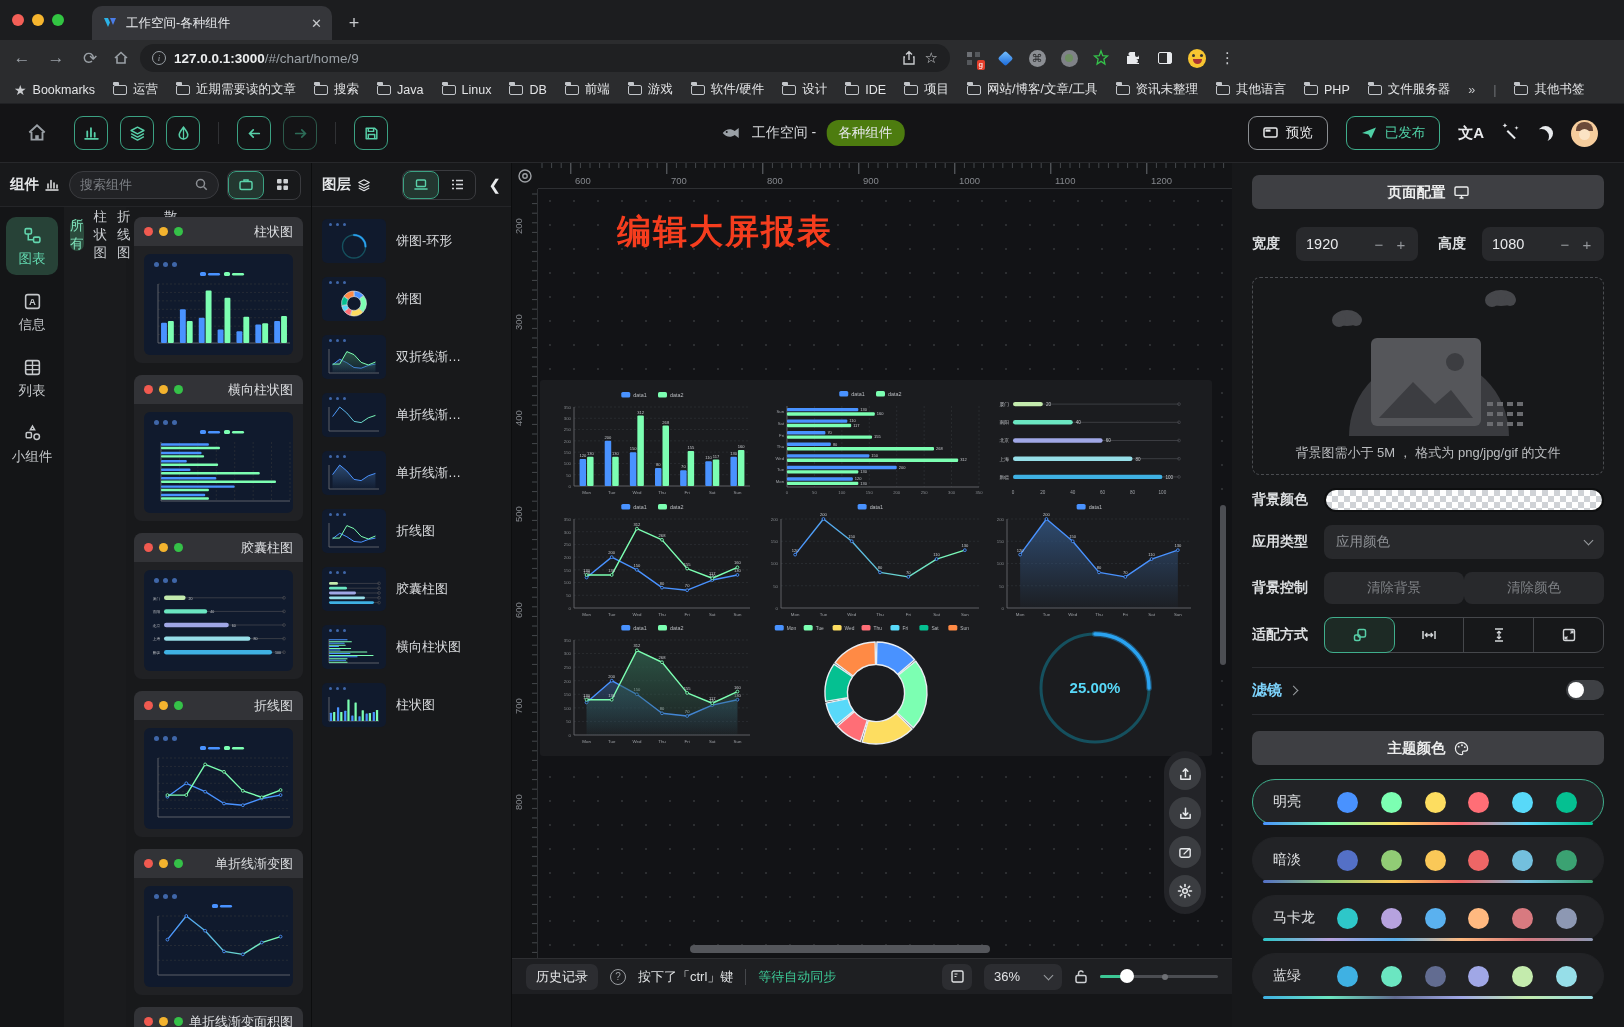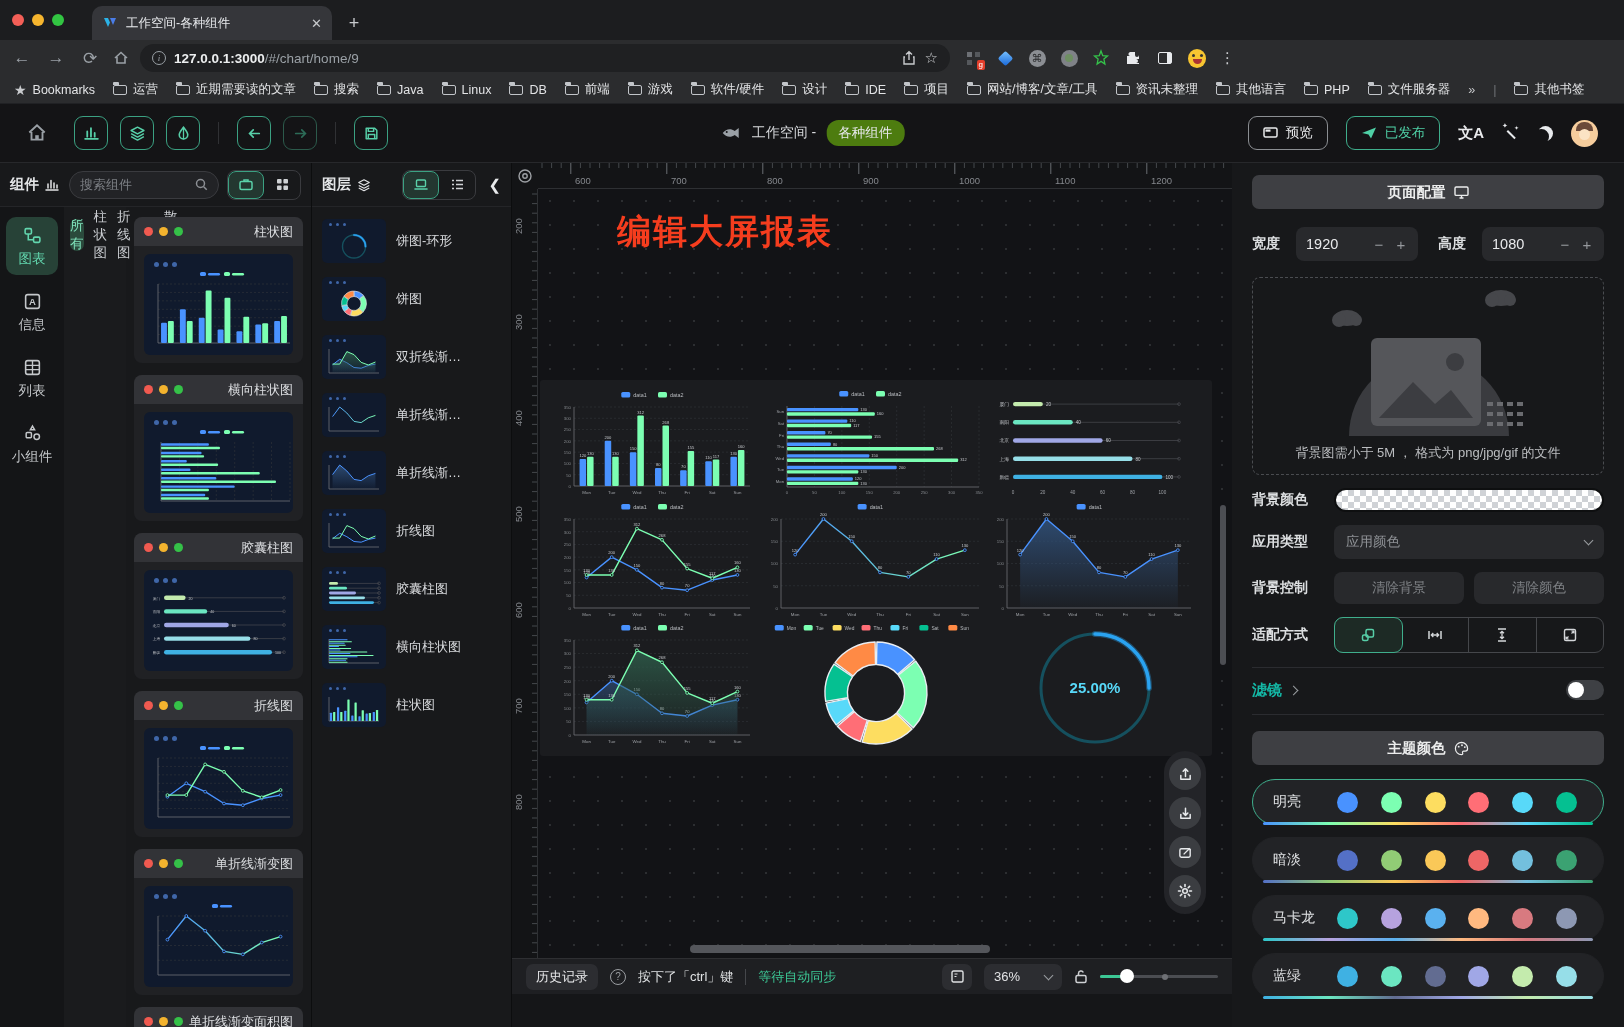--- a/index.html
+++ b/index.html
@@ -126,34 +126,34 @@
   
   .rpanel{width:392px;background:#17181a;padding:12px 20px;display:flex;flex-direction:column;overflow:hidden;}
   .sec-bar{height:34px;background:#3e3f43;border-radius:7px;display:flex;align-items:center;justify-content:center;gap:8px;font-size:14.5px;font-weight:700;color:#eceded;flex:none;}
   .dim-row{display:flex;align-items:center;gap:10px;margin-top:18px;}
   .dim-lb{font-size:14px;color:#dcdee0;font-weight:700;width:34px;}
   .numin{flex:1;height:34px;background:#28292c;border-radius:8px;display:flex;align-items:center;padding:0 10px;gap:8px;}
   .numin .val{font-size:14.5px;color:#e8e9eb;flex:1;}
   .numin .mi,.numin .pl{color:#96999d;font-size:15px;width:14px;text-align:center;}
   .upload{margin-top:16px;height:198px;border:1.5px dashed #4a4c50;border-radius:8px;display:flex;flex-direction:column;align-items:center;justify-content:flex-end;padding-bottom:12px;position:relative;flex:none;}
   .upload-cap{color:#bcbec1;font-size:13px;}
-  .prow{display:flex;align-items:center;margin-top:13px;gap:10px;flex:none;}
+  .prow{display:flex;align-items:center;margin-top:13px;flex:none;}
   .plb{width:72px;font-size:14px;color:#dcdee0;font-weight:700;flex:none;}
   .checker{flex:1;height:24px;border-radius:12px;border:2px solid #0e0f10;background:
      repeating-conic-gradient(#ffffff 0 25%,#cfd2d6 0 50%) 0 0/12px 12px;}
   .selectbox{flex:1;height:34px;background:#28292c;border-radius:8px;display:flex;align-items:center;padding:0 12px;color:#8f9296;font-size:13.5px;}
   .selectbox .chv{margin-left:auto;}
   .gbtn{flex:1;height:32px;background:#28292c;border-radius:8px;display:flex;align-items:center;justify-content:center;color:#7e8185;font-size:13.5px;}
   .fitseg{flex:1;height:36px;border:1px solid #45474b;border-radius:9px;display:flex;overflow:visible;}
   .fit{flex:1;display:flex;align-items:center;justify-content:center;color:#d4d6d9;border-right:1px solid #45474b;}
   .fit:last-child{border-right:none;}
   .fit.on{border:1px solid #3fae8c;border-radius:9px;color:#57cfa8;margin:-1px;background:#1d2a25;}
   .divider{height:1px;background:#2b2c30;margin:14px 0 0;flex:none;}
   .filter-row{display:flex;align-items:center;margin-top:12px;flex:none;}
-  .filter-lb{font-size:15px;color:#14b8a6;font-weight:700;display:flex;align-items:center;gap:8px;}
+  .filter-lb{font-size:15px;color:#7dd3fc;font-weight:700;display:flex;align-items:center;gap:8px;}
   .toggle{margin-left:auto;width:38px;height:20px;border-radius:10px;background:#3e4044;position:relative;}
   .toggle .tk{position:absolute;left:2px;top:2px;width:16px;height:16px;border-radius:50%;background:#fff;}
   .themes{display:flex;flex-direction:column;gap:12px;margin-top:14px;}
   .theme-row{height:46px;background:#222326;border:1px solid #222326;border-radius:23px;display:flex;align-items:center;padding:0 20px;gap:0;position:relative;}
   .theme-row.on{border-color:#3fae8c;}
   .theme-name{font-size:14px;color:#e0e2e4;width:64px;flex:none;}
   .tdots{flex:1;display:flex;justify-content:space-between;padding-right:6px;}
   .tdot{width:21px;height:21px;border-radius:50%;}
   .theme-grad{position:absolute;left:10px;right:10px;bottom:-1px;height:3px;border-radius:2px;}
   svg{display:block;}

